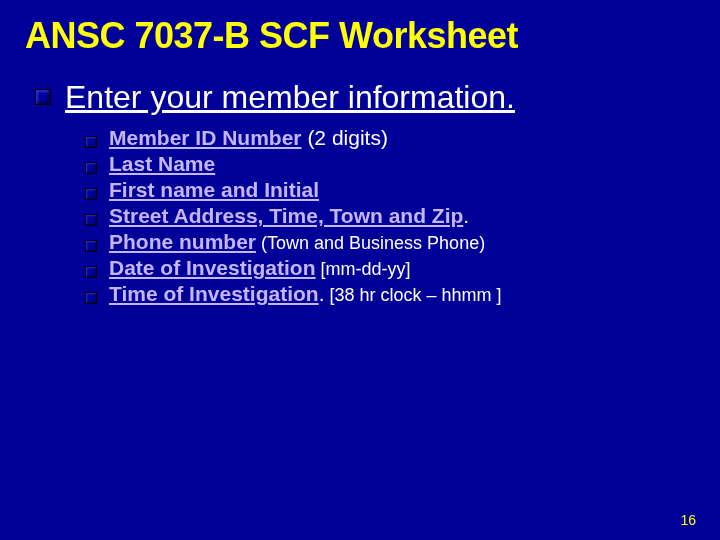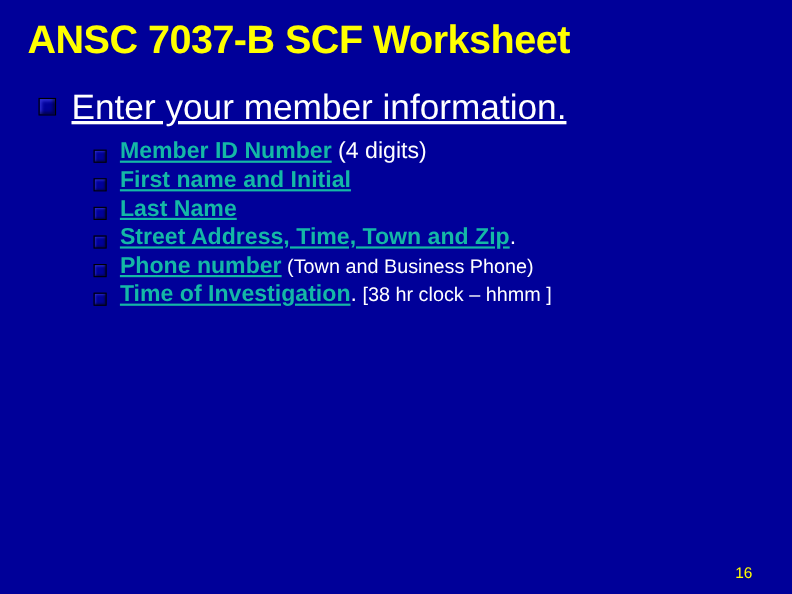--- a/index.html
+++ b/index.html
@@ -61,37 +61,37 @@
     font-family: Arial, sans-serif;
   }
   .level2 {
     margin-top: 10px;
     margin-left: 85px;
   }
   .level2 .bullet-row {
     margin-bottom: 2px;
   }
   .field-label {
-    color: #14b8a6;
+    color: #c4b5fd;
     font-size: 21px;
     font-weight: bold;
     text-decoration: underline;
   }
   .field-note {
     color: #ffffff;
     font-size: 21px;
   }
   .field-note-small {
     color: #ffffff;
     font-size: 18px;
   }
   .page-num {
     position: absolute;
     bottom: 12px;
-    right: 36px;
+    right: 24px;
     color: #ffff00;
     font-size: 14px;
   }
 </style>
 </head>
 <body>
 
 <div class="slide">
 
   <div class="title">ANSC 7037-B SCF Worksheet</div>
@@ -99,37 +99,41 @@
   <div class="level1">
     <div class="bullet-row">
       <div class="sq-big"></div>
       <div class="lvl1-text">Enter your member information.</div>
     </div>
   </div>
 
   <div class="level2" id="level2">
       <div class="bullet-row">
         <div class="sq-small"></div>
-        <div><span class="field-label">Member ID Number</span><span class="field-note"> (4 digits)</span></div>
+        <div><span class="field-label">Member ID Number</span><span class="field-note"> (2 digits)</span></div>
+      </div>
+      <div class="bullet-row">
+        <div class="sq-small"></div>
+        <div><span class="field-label">Last Name</span></div>
       </div>
       <div class="bullet-row">
         <div class="sq-small"></div>
         <div><span class="field-label">First name and Initial</span></div>
-      </div>
-      <div class="bullet-row">
-        <div class="sq-small"></div>
-        <div><span class="field-label">Last Name</span></div>
       </div>
       <div class="bullet-row">
         <div class="sq-small"></div>
         <div><span class="field-label">Street Address, Time, Town and Zip</span><span class="field-note">.</span></div>
       </div>
       <div class="bullet-row">
         <div class="sq-small"></div>
         <div><span class="field-label">Phone number</span><span class="field-note-small"> (Town and Business Phone)</span></div>
+      </div>
+      <div class="bullet-row">
+        <div class="sq-small"></div>
+        <div><span class="field-label">Date of Investigation</span><span class="field-note-small"> [mm-dd-yy]</span></div>
       </div>
       <div class="bullet-row">
         <div class="sq-small"></div>
         <div><span class="field-label">Time of Investigation</span><span class="field-note">.</span><span class="field-note-small"> [38 hr clock – hhmm ]</span></div>
       </div>
     </div>
 
   <div class="page-num">16</div>
 
 </div>

